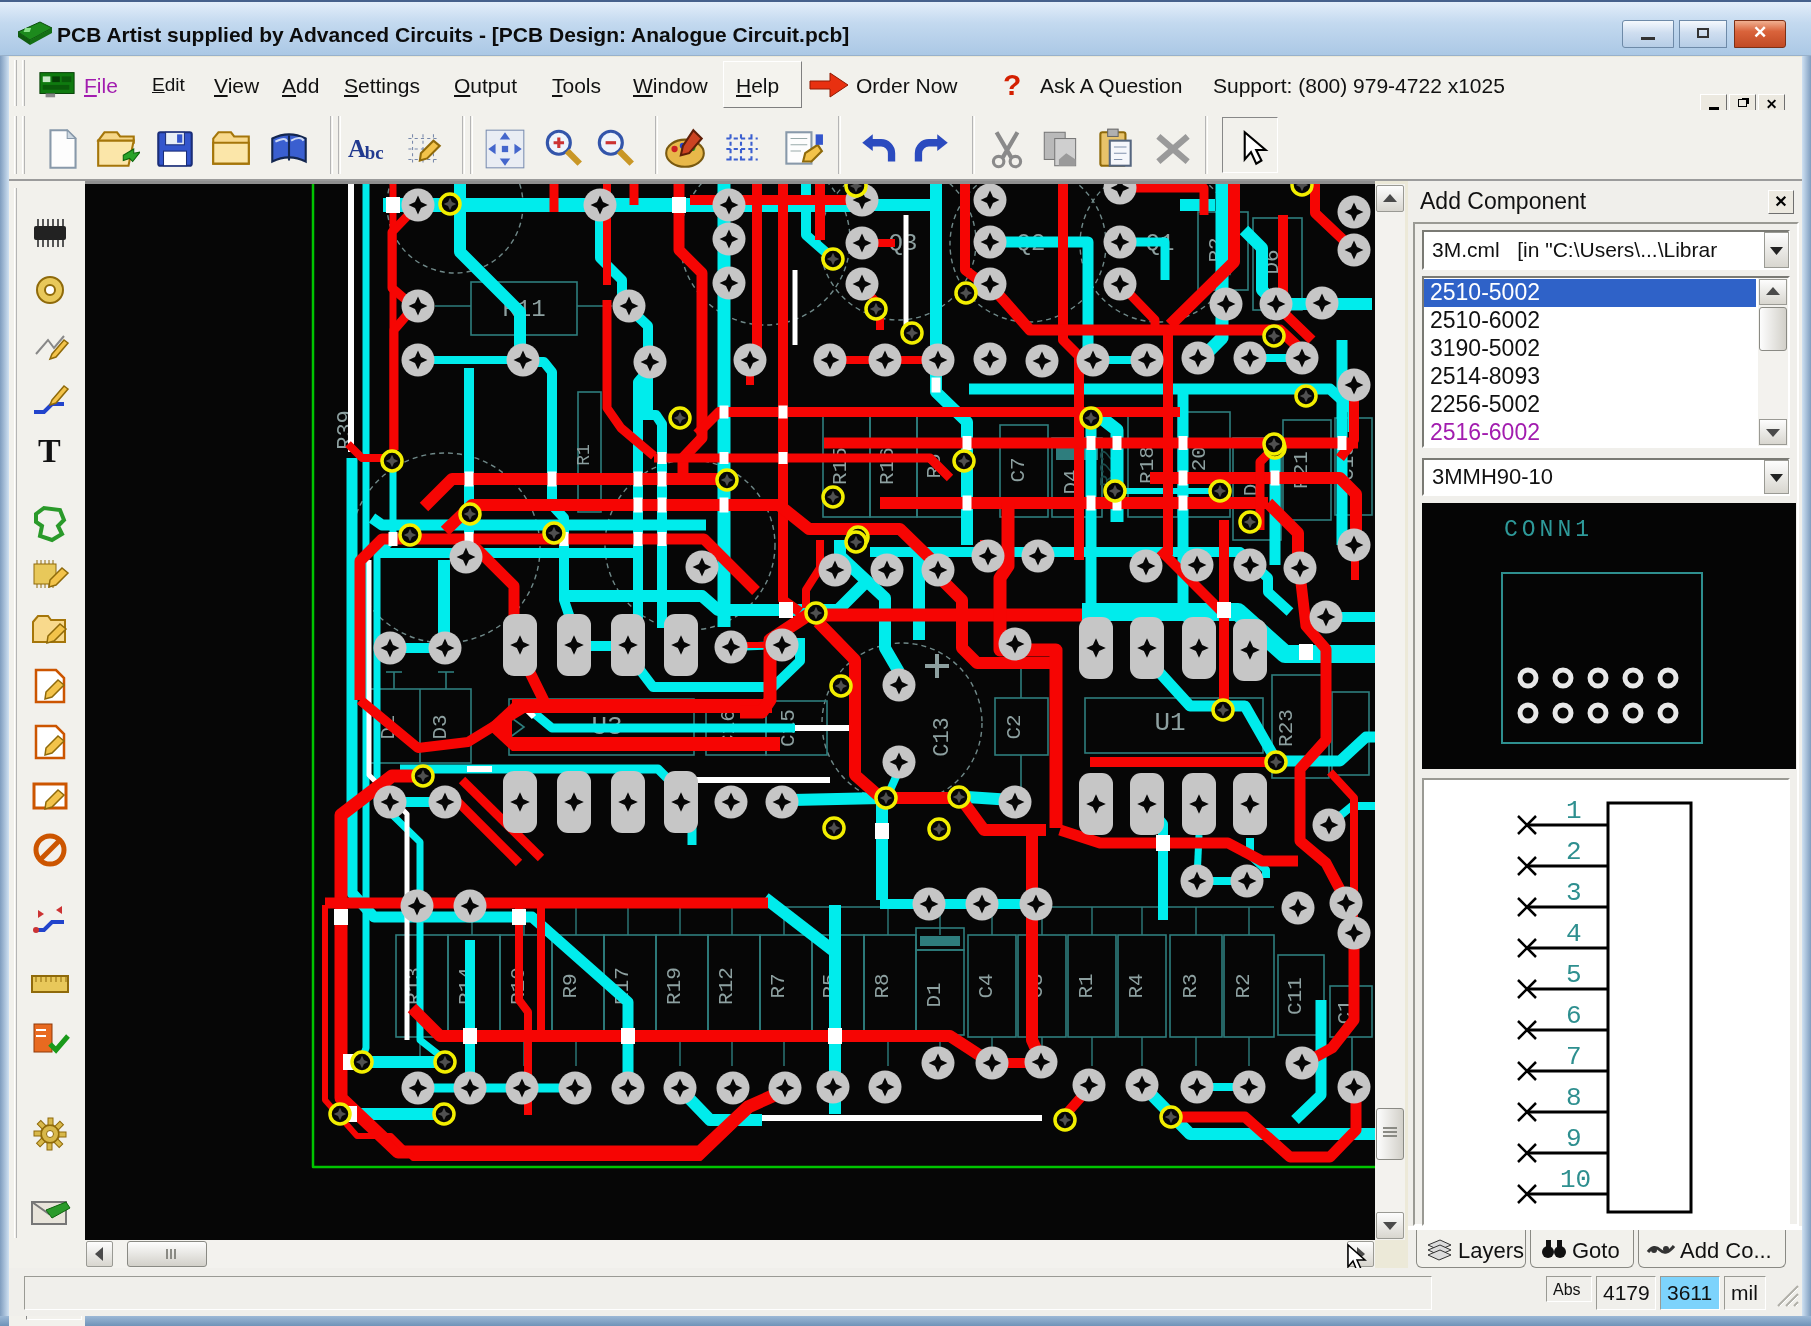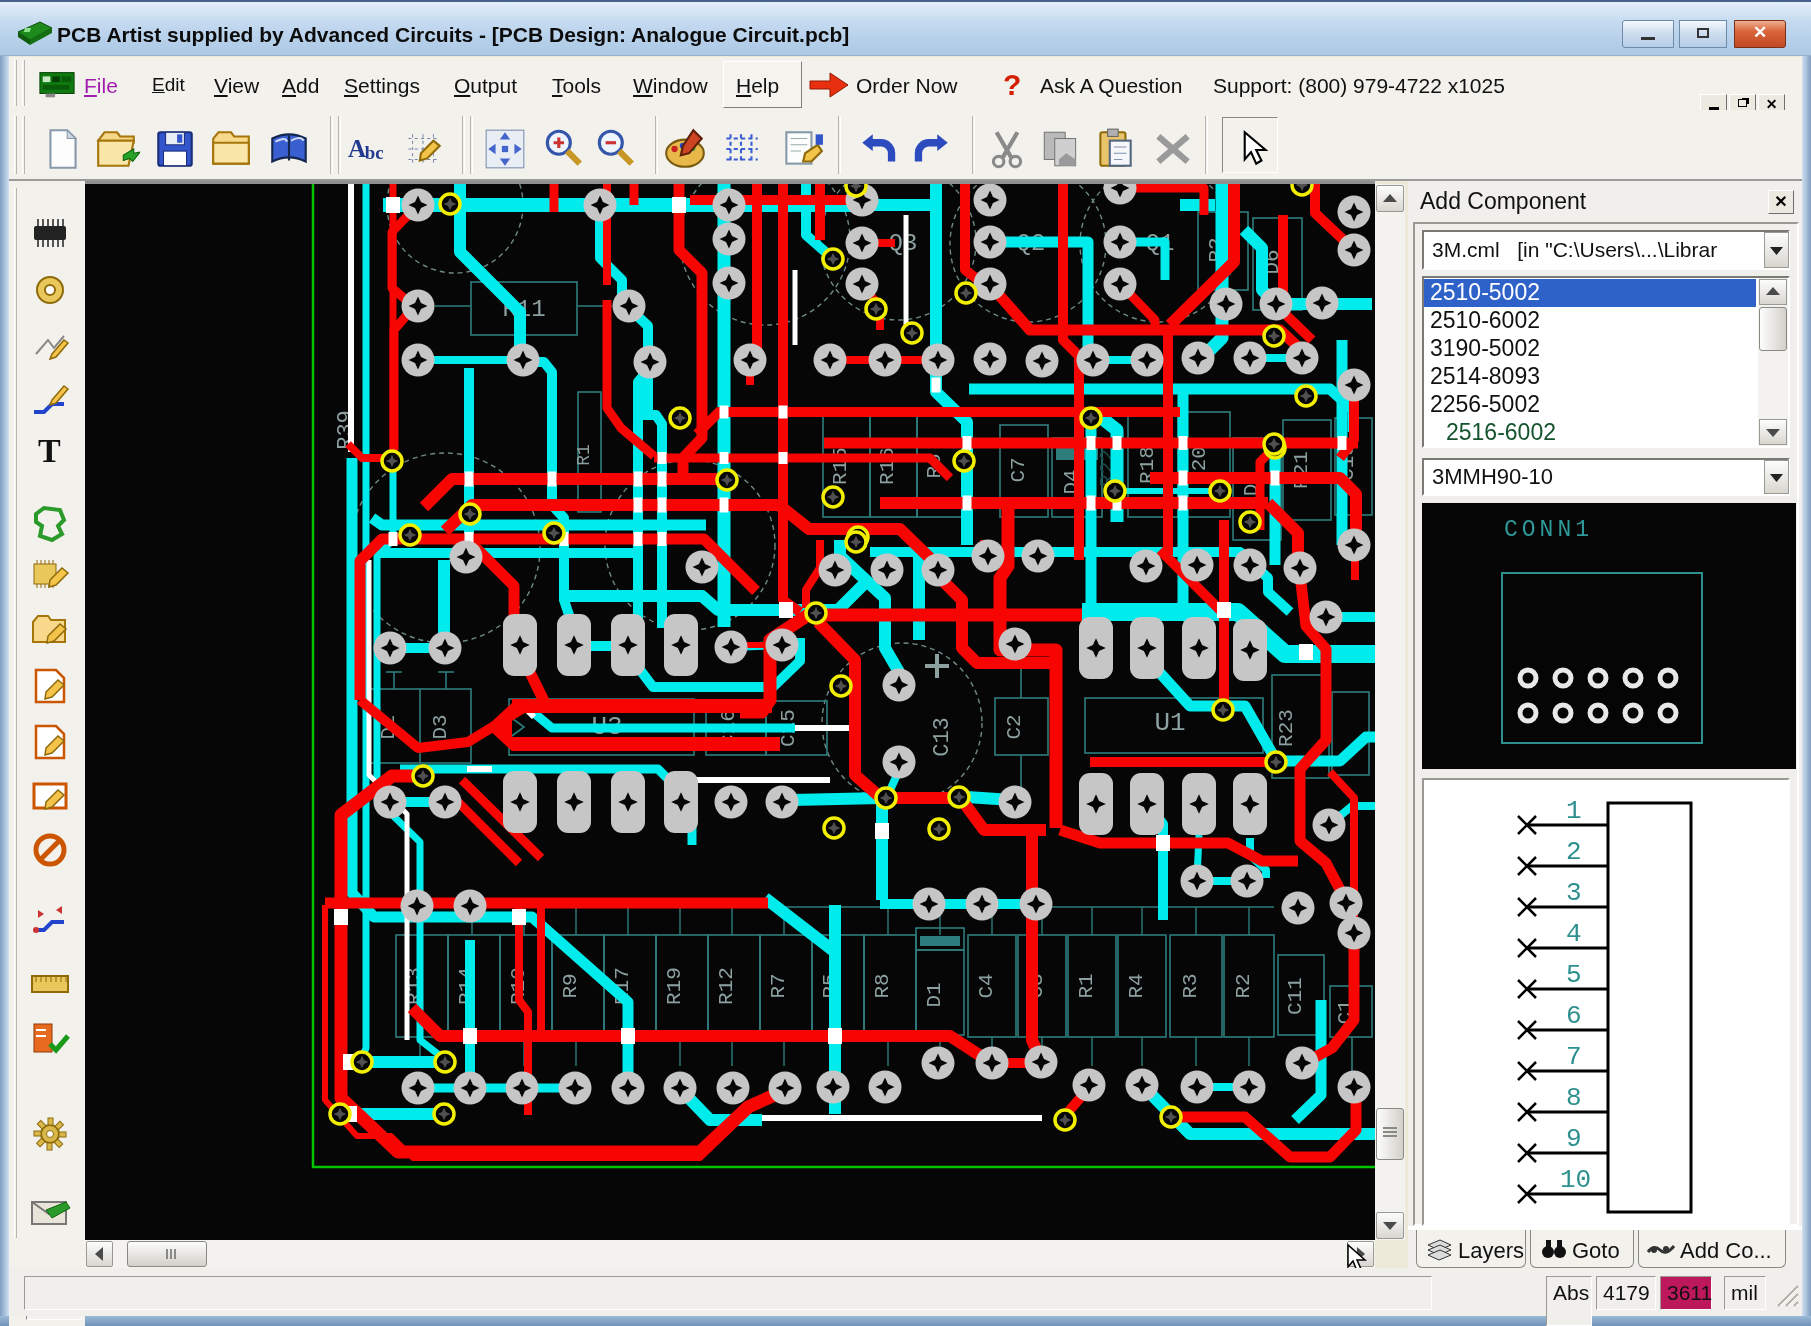--- a/index.html
+++ b/index.html
@@ -313,21 +313,21 @@
 <div class="abs" style="left:1432px;top:238px;font-size:21px;color:#111;width:330px;overflow:hidden;white-space:nowrap">3M.cml&nbsp;&nbsp; [in "C:\Users\...\Librar</div>
 <div class="abs" style="left:1764px;top:232px;width:25px;height:36px;background:linear-gradient(#fdfdfd,#d8d6cf);border:1px solid #9a9a94"><svg width="23" height="34" viewBox="0 0 23 34">
       <polygon points="5,14 18,14 11.5,22" fill="#222"></polygon>
     </svg></div>
 <div class="abs" style="left:1422px;top:276px;width:368px;height:172px;background:#fff;border:2px solid;border-color:#7a7a74 #fff #fff #7a7a74"></div>
 <div class="abs" style="left:1424px;top:279px;width:332px;height:28px;font-size:23px;line-height:27px;padding-left:6px;background:#2f62c8;color:#fff">2510-5002</div>
 <div class="abs" style="left:1424px;top:307px;width:332px;height:28px;font-size:23px;line-height:27px;padding-left:6px;color:#111">2510-6002</div>
 <div class="abs" style="left:1424px;top:335px;width:332px;height:28px;font-size:23px;line-height:27px;padding-left:6px;color:#111">3190-5002</div>
 <div class="abs" style="left:1424px;top:363px;width:332px;height:28px;font-size:23px;line-height:27px;padding-left:6px;color:#111">2514-8093</div>
 <div class="abs" style="left:1424px;top:391px;width:332px;height:28px;font-size:23px;line-height:27px;padding-left:6px;color:#111">2256-5002</div>
-<div class="abs" style="left:1424px;top:419px;width:332px;height:28px;font-size:23px;line-height:27px;padding-left:22px;color:#14532d">2516-6002</div>
+<div class="abs" style="left:1424px;top:419px;width:332px;height:28px;font-size:23px;line-height:27px;padding-left:6px;color:#a21caf">2516-6002</div>
 <div class="abs" style="left:1758px;top:278px;width:30px;height:168px;background:#f3f2ee"></div>
 <div class="abs" style="left:1759px;top:279px;width:28px;height:26px;background:linear-gradient(#fdfdfd,#d8d6cf);border:1px solid #9a9a94"><svg width="26" height="24" viewBox="0 0 26 24">
       <polygon points="13,7 20,15 6,15" fill="#4a4a4a"></polygon>
     </svg></div>
 <div class="abs" style="left:1759px;top:419px;width:28px;height:26px;background:linear-gradient(#fdfdfd,#d8d6cf);border:1px solid #9a9a94"><svg width="26" height="24" viewBox="0 0 26 24">
       <polygon points="13,17 20,9 6,9" fill="#4a4a4a"></polygon>
     </svg></div>
 <div class="abs" style="left:1759px;top:307px;width:28px;height:44px;background:linear-gradient(90deg,#fdfdfd,#d2d0c9);border:1px solid #8a8a84;border-radius:3px"></div>
 <div class="abs" style="left:1422px;top:458px;width:368px;height:38px;background:#fff;border:2px solid;border-color:#7a7a74 #fff #fff #7a7a74"></div>
 <div class="abs" style="left:1432px;top:464px;font-size:22px;color:#111">3MMH90-10</div>
@@ -405,23 +405,23 @@
   </svg>
 <div class="abs" style="left:1572px;top:1238px;font-size:22px;color:#111">Goto</div>
 <svg class="abs" style="left:1646px;top:1240px" width="30" height="20" viewBox="0 0 30 20">
     <path d="M2 12q6-8 12-2t14-4" stroke="#333" stroke-width="3" fill="none"></path>
     <circle cx="8" cy="10" r="3" fill="#333"></circle>
     <circle cx="20" cy="9" r="3" fill="#333"></circle>
   </svg>
 <div class="abs" style="left:1680px;top:1238px;font-size:22px;color:#111">Add Co...</div>
 <div class="abs" style="left:9px;top:1268px;width:1793px;height:48px;background:#f0efeb"></div>
 <div class="abs" style="left:24px;top:1276px;width:1408px;height:34px;border:1px solid;border-color:#9a9a94 #fff #fff #9a9a94;background:#f0efeb"></div>
-<div class="abs" style="left:1546px;top:1276px;width:46px;height:50px;border:1px solid;border-color:#9a9a94 #fff #fff #9a9a94;background:#f0efeb;font-size:21px;color:#111;padding:4px 0 0 6px">Abs</div>
+<div class="abs" style="left:1546px;top:1276px;width:46px;height:26px;border:1px solid;border-color:#9a9a94 #fff #fff #9a9a94;background:#f0efeb;font-size:16px;color:#111;padding:4px 0 0 6px">Abs</div>
 <div class="abs" style="left:1596px;top:1276px;width:60px;height:34px;border:1px solid;border-color:#9a9a94 #fff #fff #9a9a94;background:#f0efeb;font-size:21px;color:#111;padding:4px 0 0 6px">4179</div>
-<div class="abs" style="left:1660px;top:1276px;width:52px;height:34px;border:1px solid;border-color:#9a9a94 #fff #fff #9a9a94;background:#be185d;font-size:21px;color:#111;padding:4px 0 0 6px">3611</div>
+<div class="abs" style="left:1660px;top:1276px;width:60px;height:34px;border:1px solid;border-color:#9a9a94 #fff #fff #9a9a94;background:#7dd3fc;font-size:21px;color:#111;padding:4px 0 0 6px">3611</div>
 <div class="abs" style="left:1724px;top:1276px;width:42px;height:34px;border:1px solid;border-color:#9a9a94 #fff #fff #9a9a94;background:#f0efeb;font-size:21px;color:#111;padding:4px 0 0 6px">mil</div>
 <svg class="abs" style="left:1772px;top:1280px" width="28" height="28" viewBox="0 0 28 28">
     <g stroke="#b0afa8" stroke-width="2">
       <path d="M26 6L6 26M26 14L14 26M26 22l-4 4"></path>
     </g>
     <g stroke="#fff" stroke-width="1">
       <path d="M26 8L8 26M26 16L16 26M26 24l-2 2"></path>
     </g>
   </svg>
 <svg class="abs" style="left:85px;top:184px" width="1290" height="1056" viewBox="85 184 1290 1056">

